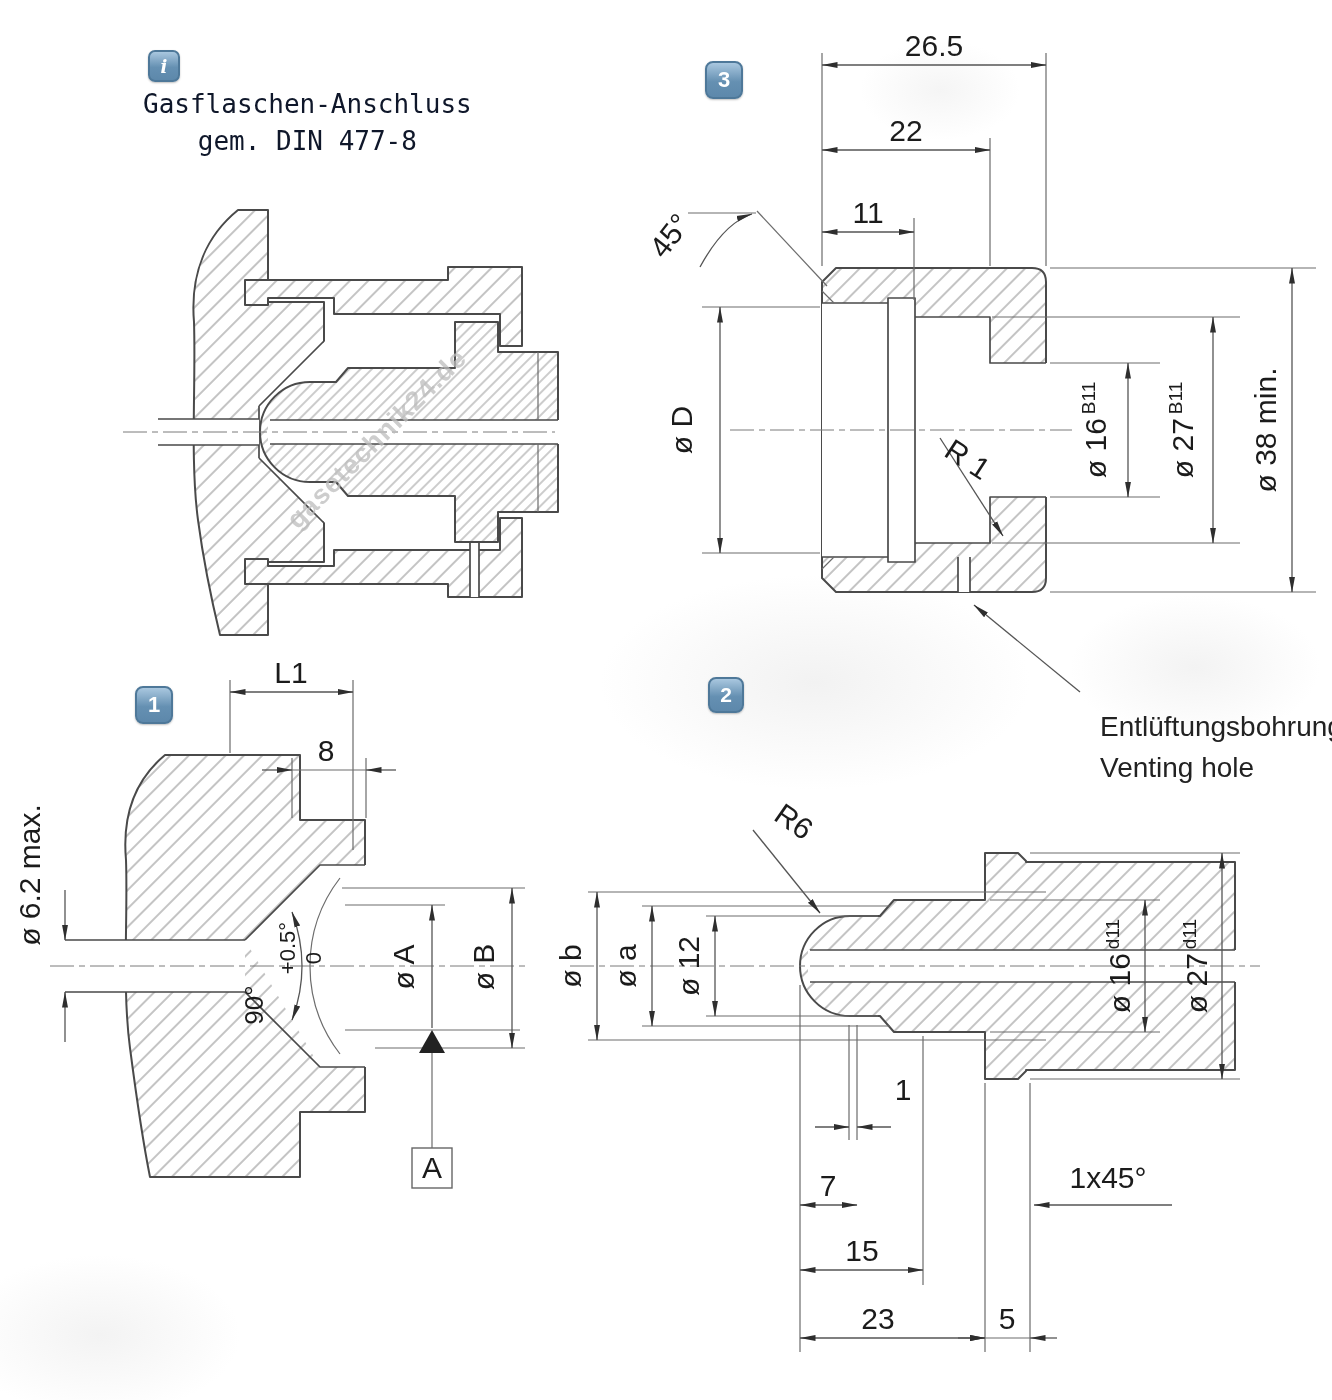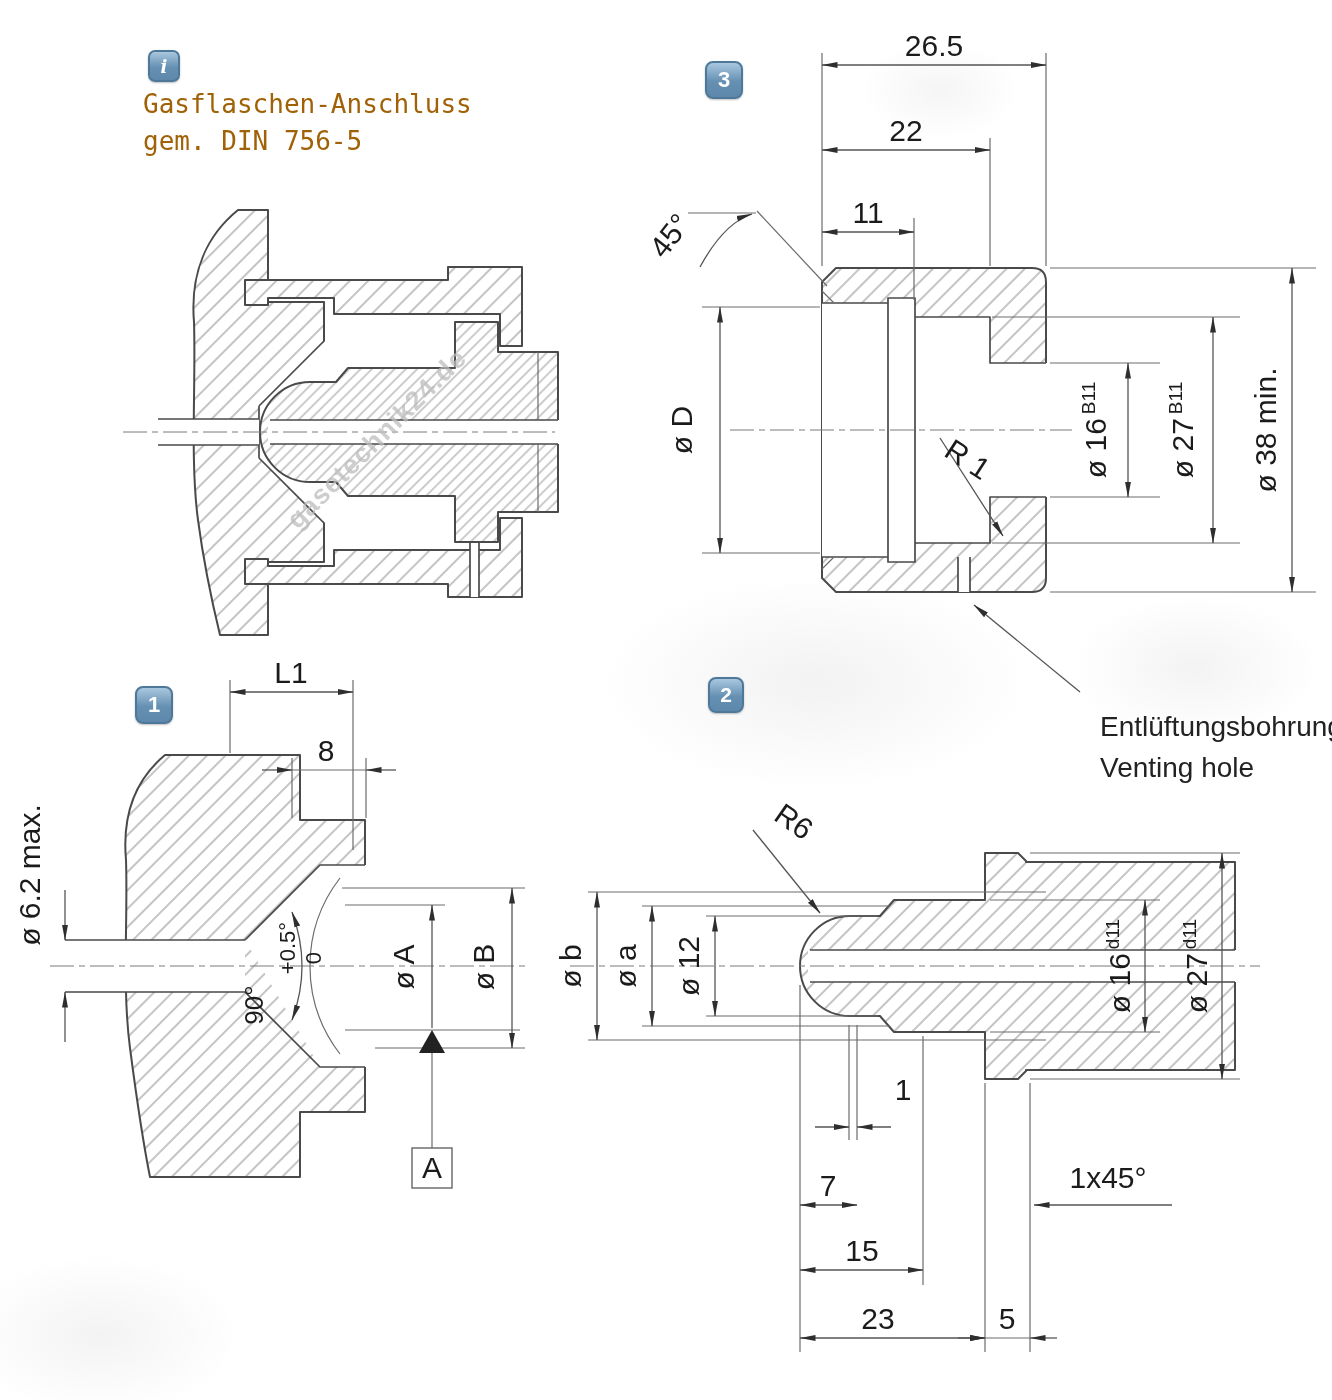--- a/index.html
+++ b/index.html
@@ -1,21 +1,21 @@
 <!DOCTYPE html>
 <html><head>
 <meta charset="utf-8">
 <style>
   html,body{margin:0;padding:0;background:#fff;}
   body{width:1332px;height:1400px;position:relative;overflow:hidden;
        font-family:"Liberation Sans",sans-serif;}
   .blob{position:absolute;border-radius:50%;pointer-events:none;}
   #note{position:absolute;left:143px;top:86px;
         font-family:"DejaVu Sans Mono",monospace;font-size:26px;line-height:37px;
-        color:#a16207;white-space:pre;}
+        color:#0f172a;white-space:pre;text-align:center;}
   .badge{position:absolute;display:flex;align-items:center;justify-content:center;
          background:linear-gradient(#a9c7df,#6590b2 55%,#5d88ab);
          border:2px solid #4e7899;border-radius:8px;
          color:#fff;font-weight:bold;box-shadow:0 1px 2px rgba(0,0,0,.25);
          font-family:"Liberation Sans",sans-serif;}
   #info-icon{left:148px;top:50px;width:28px;height:28px;font-size:18px;border-radius:7px;
              font-family:"DejaVu Serif",serif;font-style:italic;}
   #badge-1{left:135px;top:686px;width:34px;height:34px;font-size:22px;}
   #badge-2{left:708px;top:677px;width:32px;height:32px;font-size:21px;}
   #badge-3{left:705px;top:61px;width:34px;height:34px;font-size:22px;}
@@ -37,21 +37,21 @@
 <body>
 
 <div class="blob" style="left:600px;top:575px;width:430px;height:215px;background:radial-gradient(closest-side,#f2f2f2,rgba(255,255,255,0));"></div>
 <div class="blob" style="left:1070px;top:595px;width:250px;height:145px;background:radial-gradient(closest-side,#f3f3f3,rgba(255,255,255,0));"></div>
 <div class="blob" style="left:860px;top:40px;width:160px;height:100px;background:radial-gradient(closest-side,#f5f5f5,rgba(255,255,255,0));"></div>
 <div class="blob" style="left:-40px;top:1255px;width:280px;height:160px;background:radial-gradient(closest-side,#f3f3f3,rgba(255,255,255,0));"></div>
 
 <div class="badge" id="info-icon">
     <span>i</span>
   </div>
-<div id="note"><div>Gasflaschen-Anschluss</div><div>gem. DIN 756-5</div></div>
+<div id="note"><div>Gasflaschen-Anschluss</div><div>gem. DIN 477-8</div></div>
 
 <div class="badge" id="badge-1">1</div>
 <div class="badge" id="badge-2">2</div>
 <div class="badge" id="badge-3">3</div>
 
 <svg width="1332" height="1400" viewBox="0 0 1332 1400">
   <defs>
     <pattern id="h45" patternUnits="userSpaceOnUse" width="13" height="13" patternTransform="rotate(45)">
       <rect width="13" height="13" fill="#fff"></rect>
       <line x1="6" y1="-1" x2="6" y2="14" stroke="#949494" stroke-width="1.1"></line>

